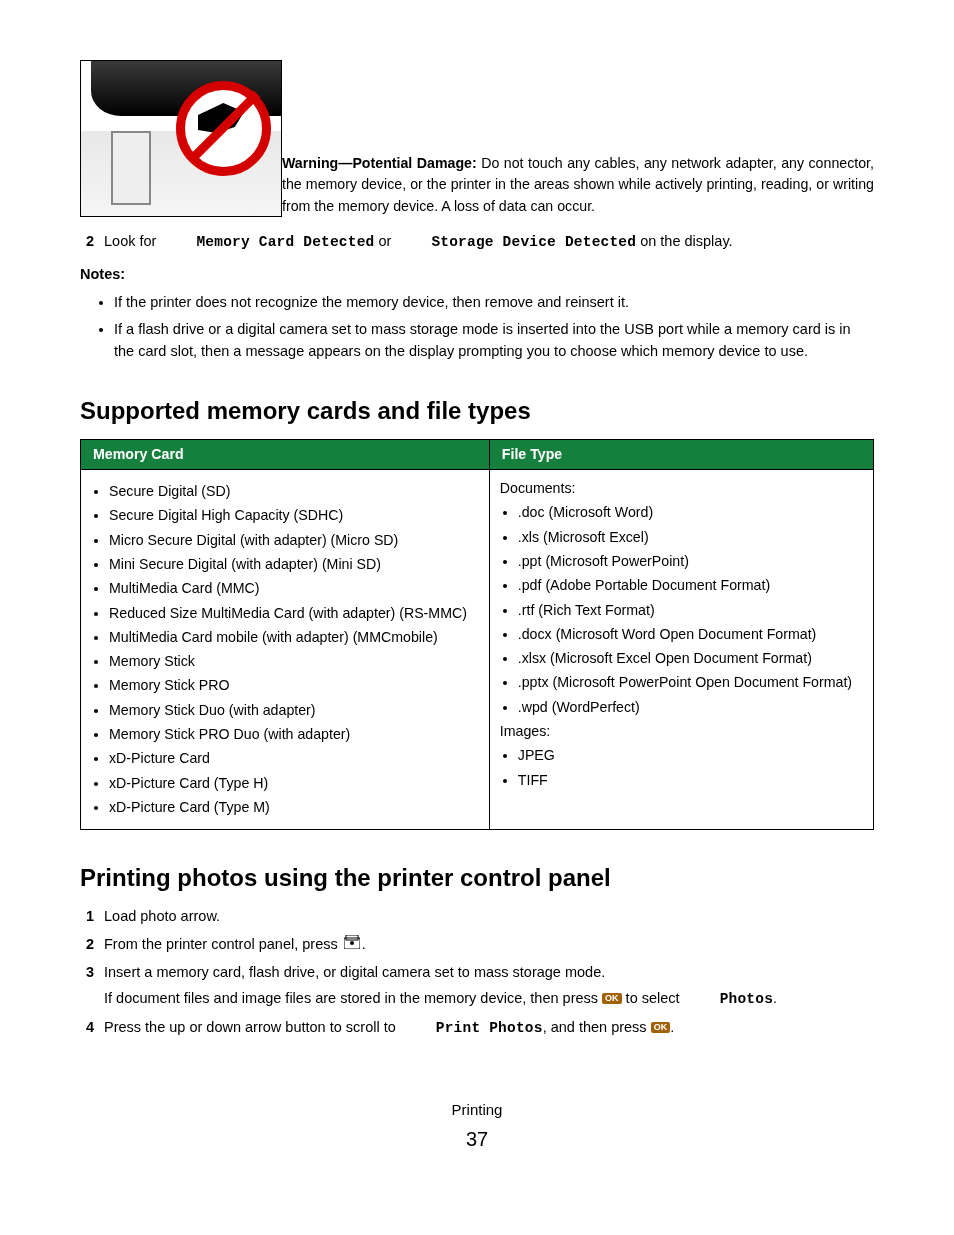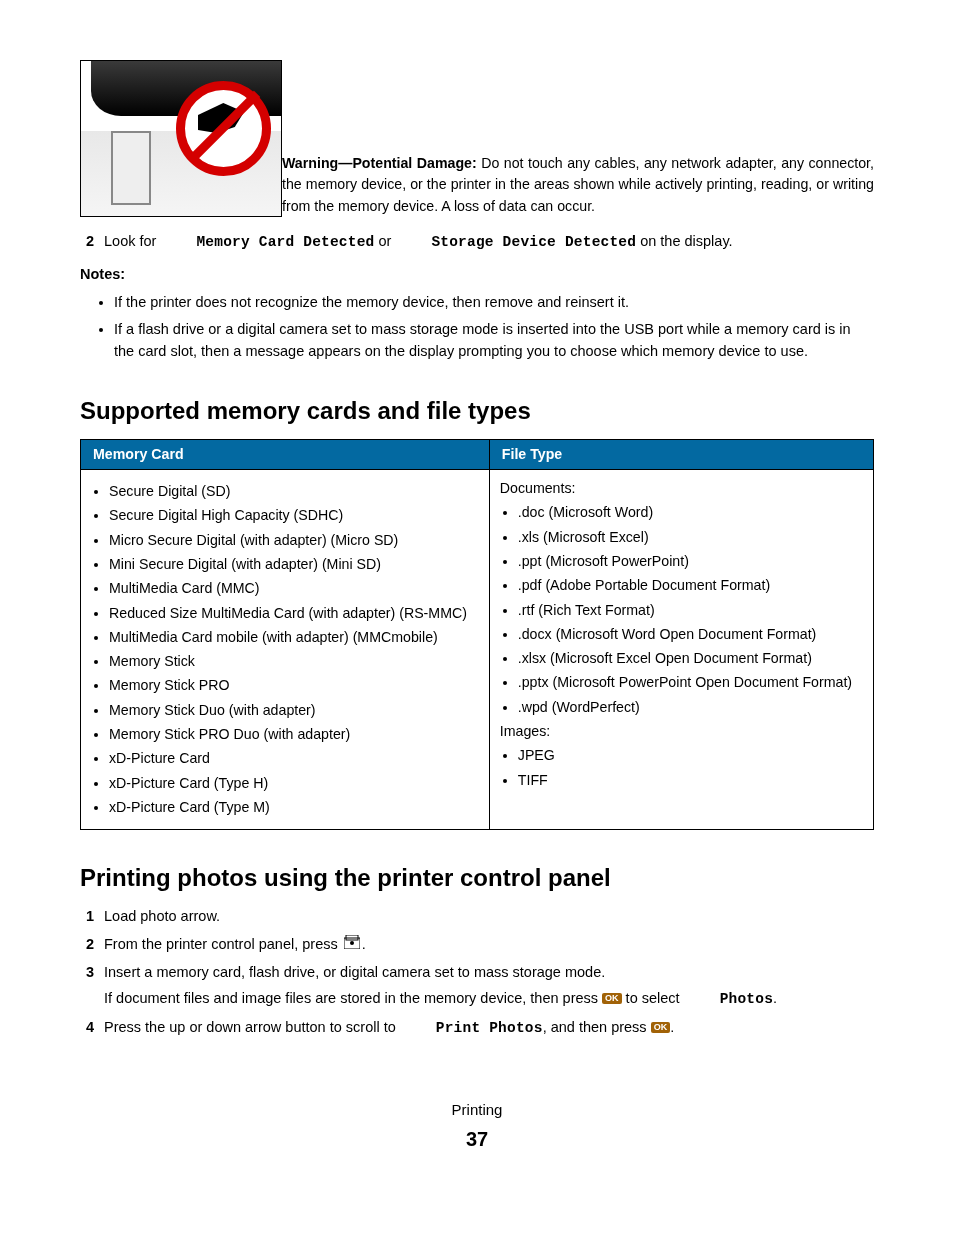--- a/index.html
+++ b/index.html
@@ -68,21 +68,21 @@
   h2.section {
     font-family: "Trebuchet MS", "Segoe UI", sans-serif;
     font-weight:700;
     font-size: 24px;
     margin: 30px 0 10px 0;
   }
   table.support {
     width:100%; border-collapse: collapse; font-size:14.2px;
   }
   table.support th {
-    background:#0369a1; color:#fff; text-align:left; font-weight:700;
+    background:#15803d; color:#fff; text-align:left; font-weight:700;
     padding:4px 12px; border:1px solid #000;
   }
   table.support td {
     vertical-align:top; padding:8px 6px 8px 6px; border-left:1px solid #000; border-right:1px solid #000; border-bottom:1px solid #000;
   }
   table.support td ul { margin:0 0 0 22px; padding:0; }
   table.support td ul li { margin:3px 0; }
   .cell-label { margin:0 0 2px 4px; }
   .steps { margin-top:10px; }
   .steps .step-line { margin:6px 0; }
@@ -92,21 +92,21 @@
   .ok-badge {
     display:inline-block; background:#a16207; color:#fff; font-size:9px; font-weight:700;
     padding:1px 3px; border-radius:2px; vertical-align:middle; line-height:1;
     font-family: Arial, sans-serif;
   }
   .footer {
     text-align:center; margin-top:60px;
     font-family: "Trebuchet MS", sans-serif;
   }
   .footer .chap { font-size:15px; }
-  .footer .pg { font-size:20px; font-weight:700; margin-top:2px; }
+  .footer .pg { font-size:20px; font-weight:400; margin-top:2px; }
 </style>
 </head>
 <body>
 
 <div class="top-row">
   <div class="illus">
     <div class="printer-top"></div>
     <div class="slot"></div>
     <div class="prohibit">
       <div class="ring"></div>

